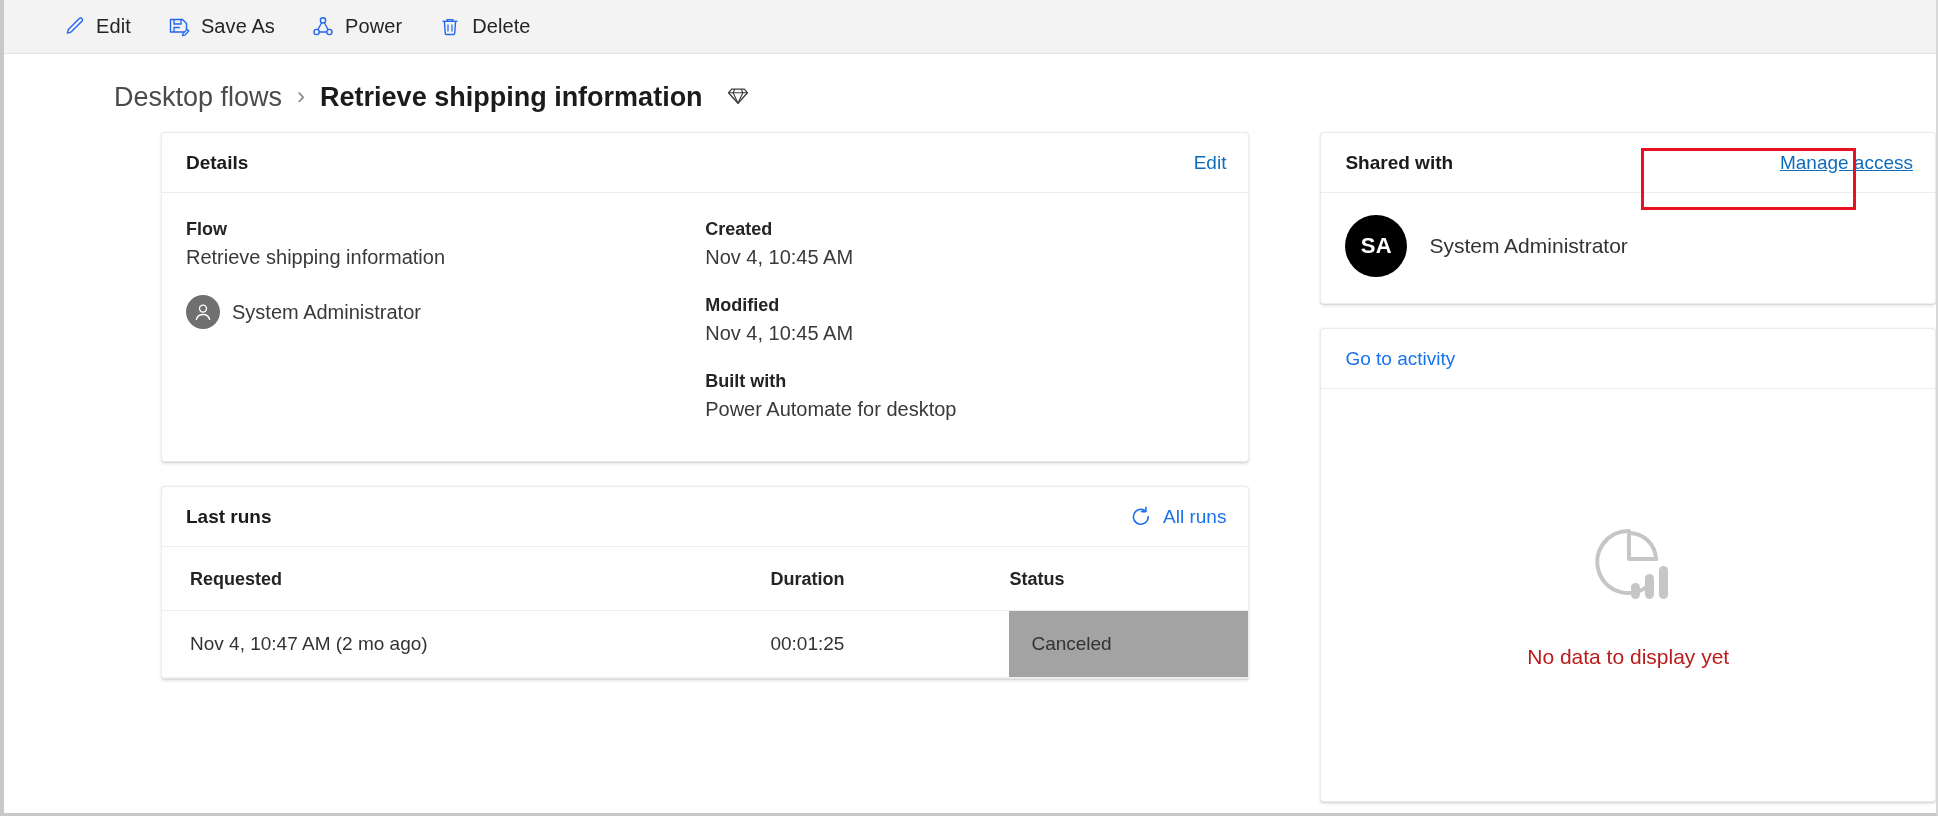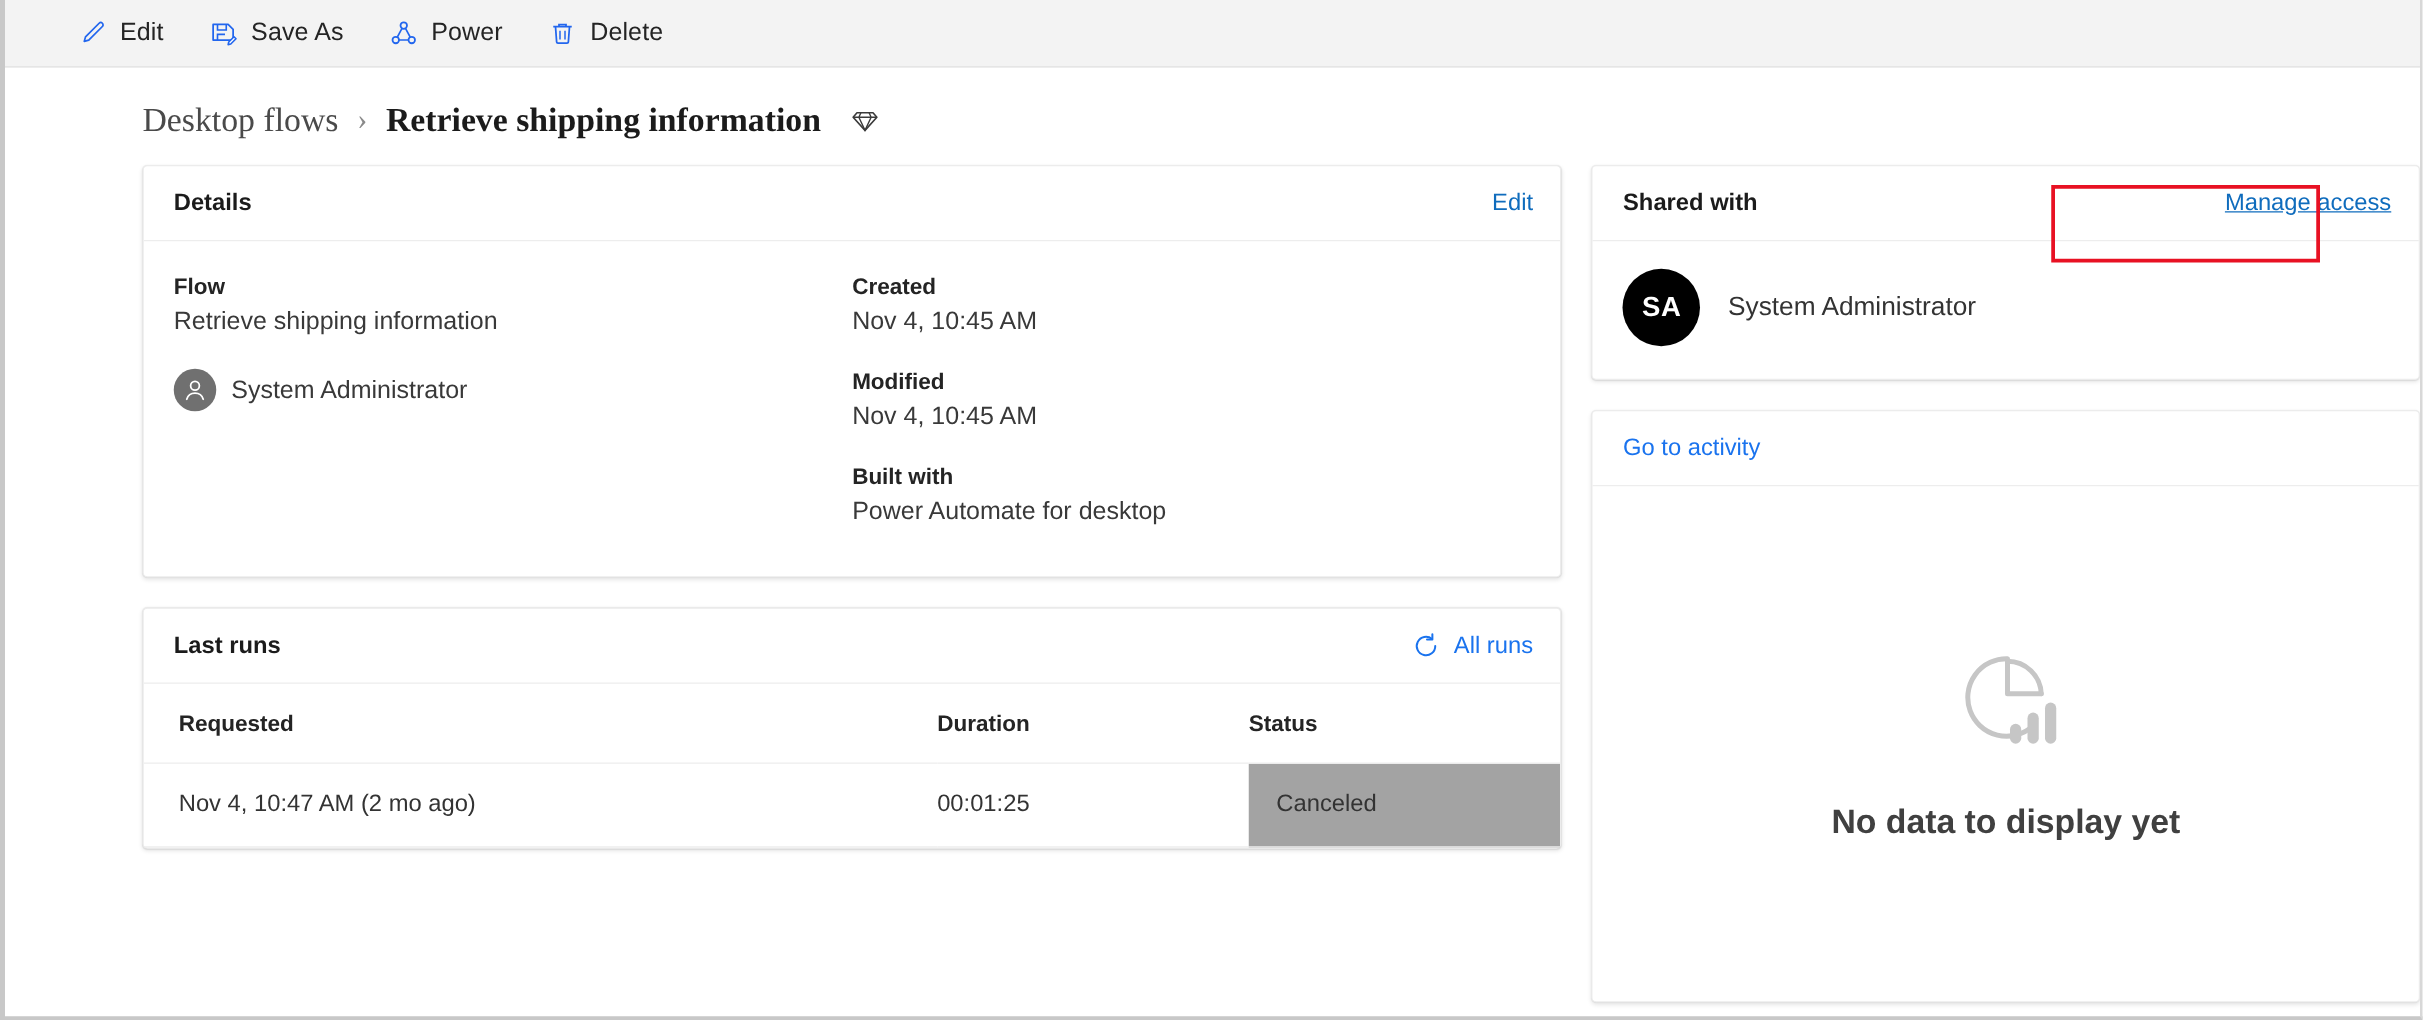--- a/index.html
+++ b/index.html
@@ -52,25 +52,24 @@
   .cmd-label {
     font-size: 20px;
     color: #242424;
     white-space: nowrap;
     letter-spacing: 0.1px;
   }
 
   
   .breadcrumb {
     display: flex;
-    align-items: center;
+    align-items: flex-start;
     padding: 28px 13px 0 110px;
     height: 56px;
     box-sizing: border-box;
-    font-family: Liberation Serif, serif;
   }
   .bc-parent {
     font-size: 27px;
     color: #4a4a4a;
     font-weight: 400;
     cursor: pointer;
     white-space: nowrap;
   }
   .bc-sep {
     font-size: 24px;
@@ -99,20 +98,21 @@
   }
   .col-left  { width: 1155px; margin-right: 24px; }
   .col-right { width: 674px; }
 
   .card {
     background: #ffffff;
     border: 1px solid #ececec;
     border-radius: 4px;
     box-shadow: 0 1.6px 3.6px rgba(0,0,0,.10), 0 .3px .9px rgba(0,0,0,.08);
     box-sizing: border-box;
+    margin-left: 47px;
   }
   .card + .card { margin-top: 24px; }
 
   .card-head {
     height: 60px;
     display: flex;
     align-items: center;
     justify-content: space-between;
     padding: 0 22px 0 24px;
     border-bottom: 1px solid #ededed;
@@ -216,23 +216,23 @@
   .runstatus-body {
     height: 412px;
     display: flex;
     flex-direction: column;
     align-items: center;
     justify-content: center;
     box-sizing: border-box;
   }
   .empty-ico { margin-bottom: 34px; }
   .empty-text {
-    font-size: 27px;
-    font-weight: 700;
-    color: #404040;
+    font-size: 21px;
+    font-weight: 400;
+    color: #b91c1c;
   }
 
   
   .annot-box {
     position: absolute;
     border: 3px solid #e81123;
     box-sizing: border-box;
     pointer-events: none;
     left: 1637px;
     top: 148px;

